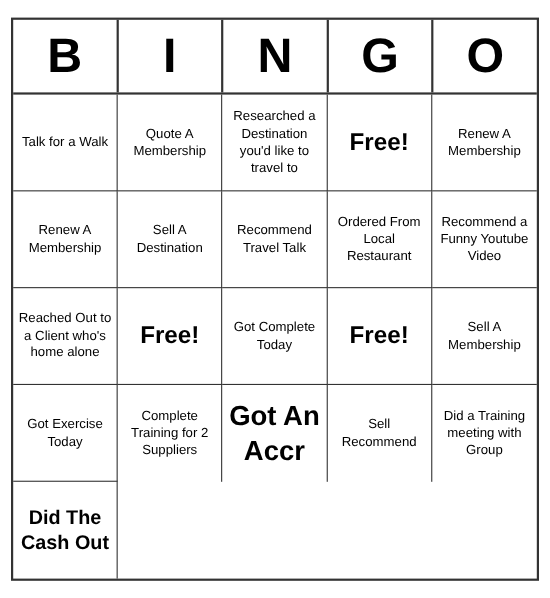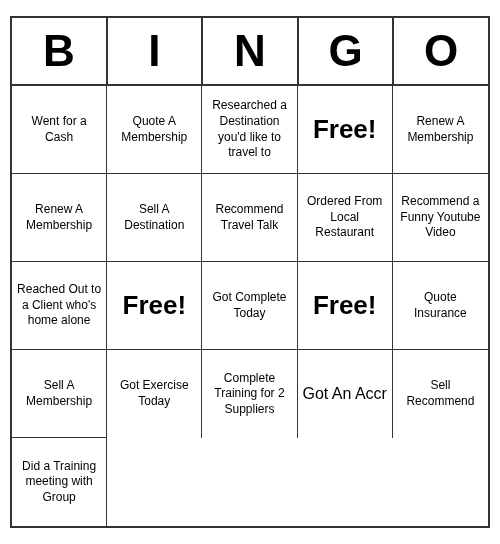--- a/index.html
+++ b/index.html
@@ -48,46 +48,46 @@
       font-size: 12px;
       line-height: 1.3;
     }
     .bingo-cell:nth-child(5n) {
       border-right: none;
     }
     .bingo-cell:nth-last-child(-n+5) {
       border-bottom: none;
     }
     .bingo-cell.free {
-      font-size: 26px;
+      font-size: 22px;
       font-weight: bold;
     }
     .bingo-cell.large-text {
       font-size: 18px;
       font-weight: bold;
     }
     .bingo-cell.got-an {
-      font-size: 16px;
-      font-weight: normal;
+      font-size: 25px;
+      font-weight: bold;
     }
   </style>
 </head>
 <body>
 
 <div class="bingo-card">
   <div class="bingo-header">
   <div class="bingo-header-cell">B</div>
       <div class="bingo-header-cell">I</div>
       <div class="bingo-header-cell">N</div>
       <div class="bingo-header-cell">G</div>
       <div class="bingo-header-cell">O</div>
     </div>
   <div class="bingo-grid">
   <div class="bingo-cell">
-        <span>Went for a Cash</span>
+        <span>Talk for a Walk</span>
       </div>
       <div class="bingo-cell">
         <span>Quote A Membership</span>
       </div>
       <div class="bingo-cell">
         <span>Researched a Destination you'd like to travel to</span>
       </div>
       <div class="bingo-cell free">
         <span>Free!</span>
       </div>
@@ -115,34 +115,34 @@
       <div class="bingo-cell free">
         <span>Free!</span>
       </div>
       <div class="bingo-cell">
         <span>Got Complete Today</span>
       </div>
       <div class="bingo-cell free">
         <span>Free!</span>
       </div>
       <div class="bingo-cell">
-        <span>Quote Insurance</span>
-      </div>
-      <div class="bingo-cell">
         <span>Sell A Membership</span>
       </div>
       <div class="bingo-cell">
         <span>Got Exercise Today</span>
       </div>
       <div class="bingo-cell">
         <span>Complete Training for 2 Suppliers</span>
       </div>
       <div class="bingo-cell got-an">
         <span>Got An Accr</span>
       </div>
       <div class="bingo-cell">
         <span>Sell Recommend</span>
       </div>
       <div class="bingo-cell">
         <span>Did a Training meeting with Group</span>
       </div>
+      <div class="bingo-cell large-text">
+        <span>Did The Cash Out</span>
+      </div>
     </div>
 </div>
 
 </body></html>

